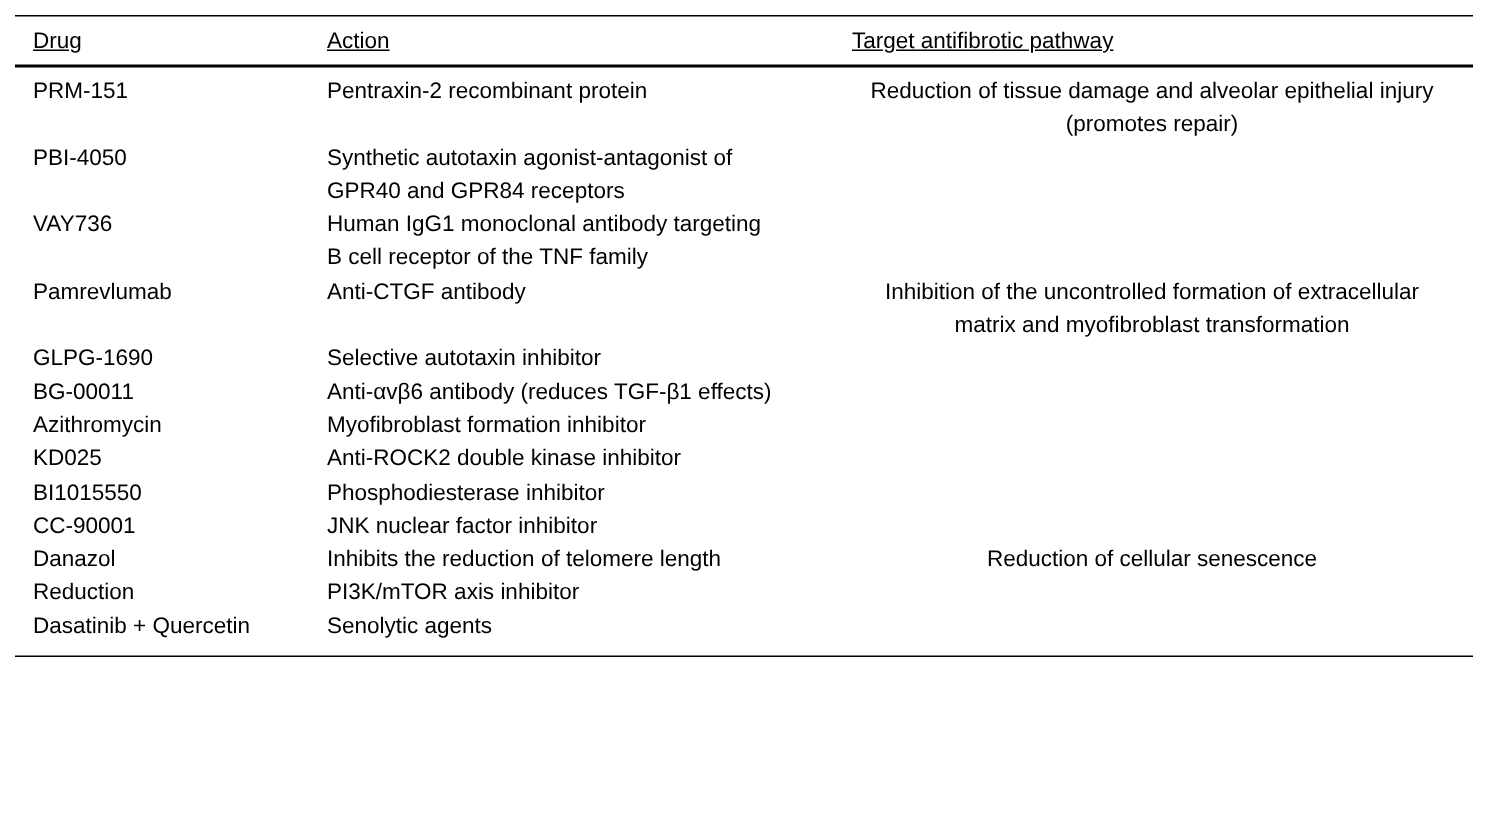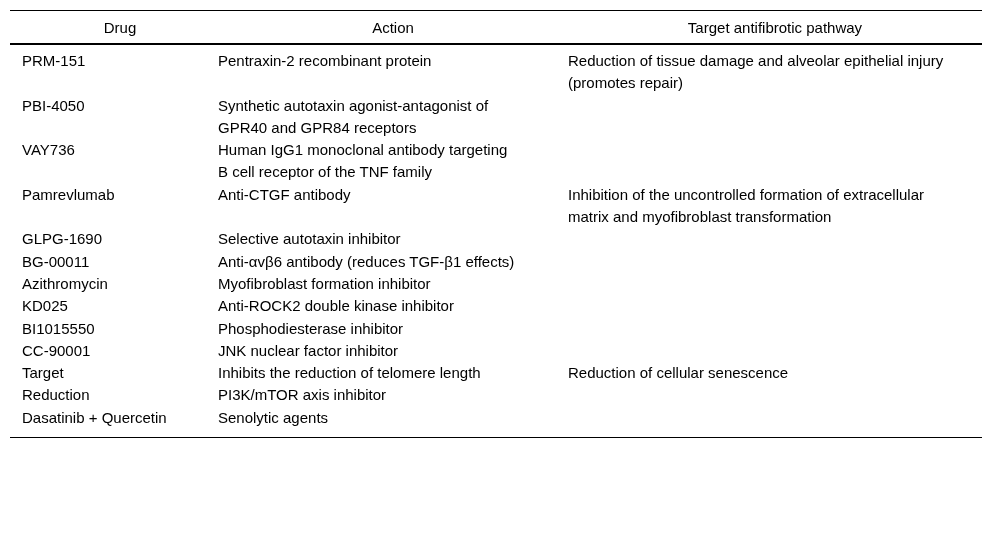--- a/index.html
+++ b/index.html
@@ -21,38 +21,39 @@
     table-layout: fixed;
     width: 972px;
     font-size: 15px;
     border-top: 1.5px solid #000;
     border-bottom: 1.5px solid #000;
   }
   col.c1 { width: 208px; }
   col.c2 { width: 350px; }
   col.c3 { width: 414px; }
   thead th {
-    text-align: center;
+    text-align: left;
     font-weight: normal;
     font-size: 15px;
     line-height: 22px;
     padding: 6px 0 4px 0;
     border-bottom: 2.5px solid #000;
     vertical-align: middle;
+    text-decoration: underline;
   }
   thead th.col-drug { padding-left: 12px; }
   tbody td {
     vertical-align: top;
     line-height: 22.3px;
     padding: 0;
     margin-top: 30px;
   }
   tbody td.cell-drug { padding-left: 12px; }
   tbody td.cell-action { padding-right: 52px; }
-  tbody td.cell-target { padding-right: 14px; }
+  tbody td.cell-target { padding-right: 14px; text-align: center; }
   tbody tr:first-child td { padding-top: 5px; }
   tbody tr:last-child td { padding-bottom: 8px; }
 </style>
 </head>
 <body>
 
 <div class="table-wrap">
   <table class="paper-table">
     <colgroup>
       <col class="c1">
@@ -111,21 +112,21 @@
           <td class="cell-drug">BI1015550</td>
           <td class="cell-action">Phosphodiesterase inhibitor</td>
           <td class="cell-target"></td>
         </tr>
         <tr>
           <td class="cell-drug">CC-90001</td>
           <td class="cell-action">JNK nuclear factor inhibitor</td>
           <td class="cell-target"></td>
         </tr>
         <tr>
-          <td class="cell-drug">Target</td>
+          <td class="cell-drug">Danazol</td>
           <td class="cell-action">Inhibits the reduction of telomere length</td>
           <td class="cell-target">Reduction of cellular senescence</td>
         </tr>
         <tr>
           <td class="cell-drug">Reduction</td>
           <td class="cell-action">PI3K/mTOR axis inhibitor</td>
           <td class="cell-target"></td>
         </tr>
         <tr>
           <td class="cell-drug">Dasatinib + Quercetin</td>

